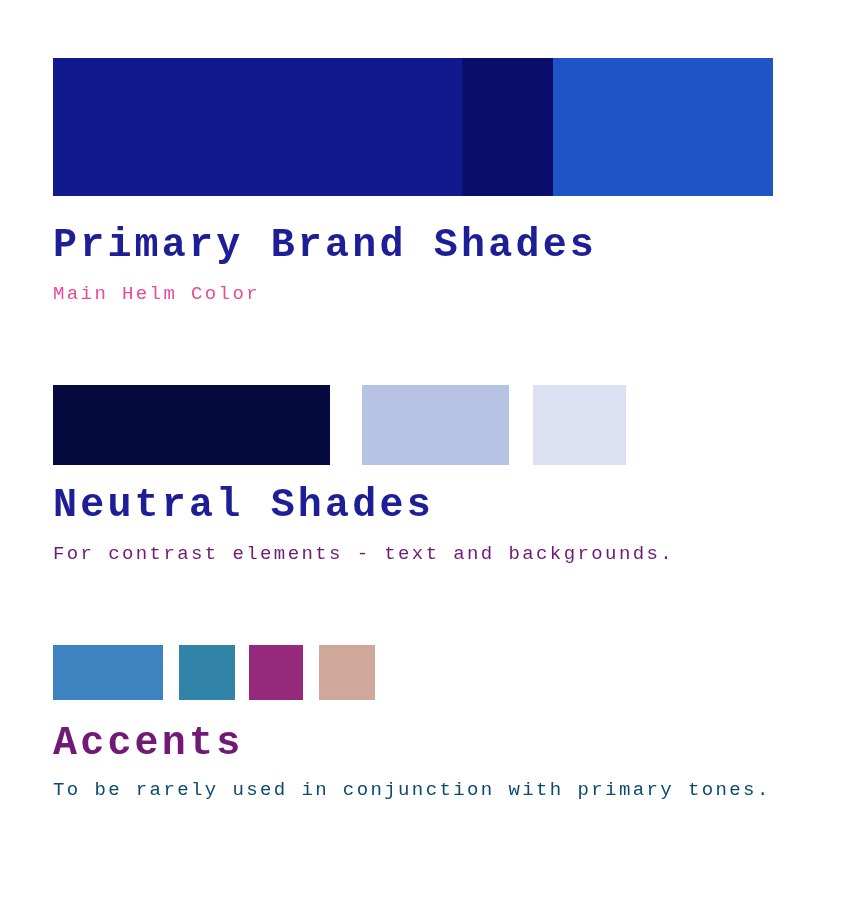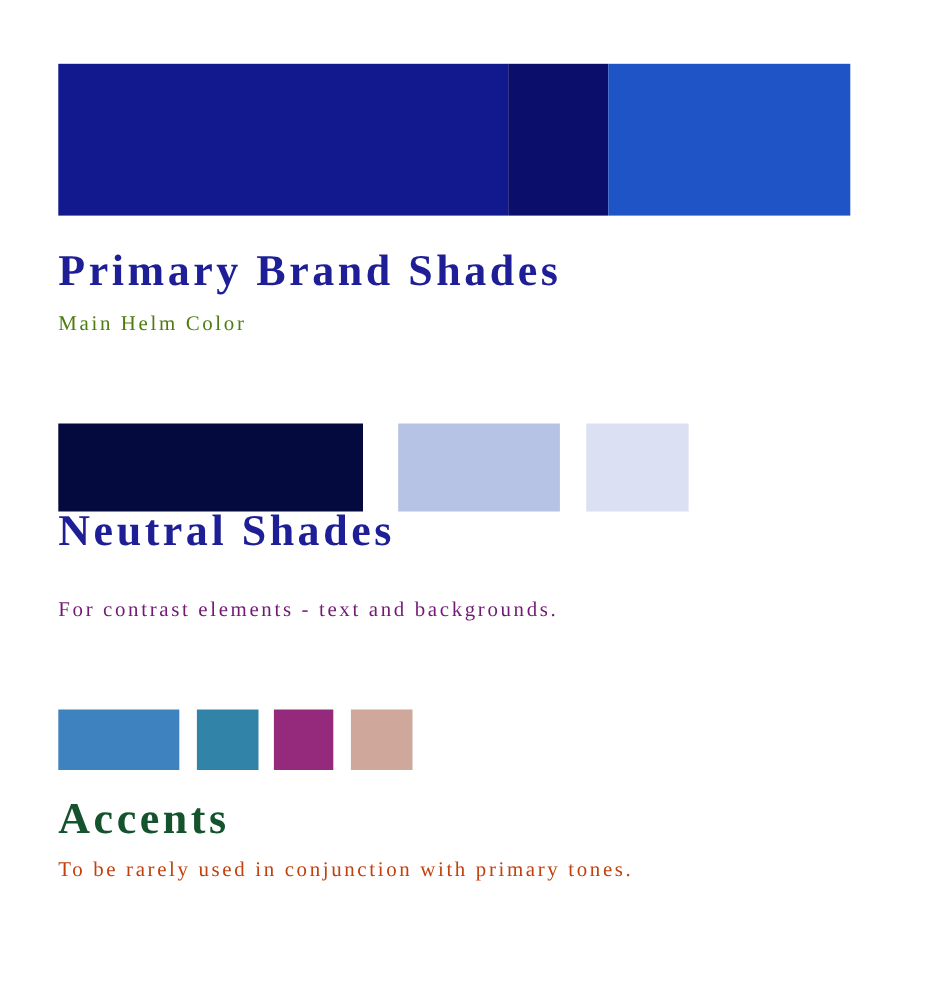--- a/index.html
+++ b/index.html
@@ -2,21 +2,21 @@
 <html><head>
 <meta charset="utf-8">
 <style>
   html, body { margin: 0; padding: 0; background: #ffffff; }
   .page {
     position: relative;
     width: 860px;
     height: 876px;
     background: #ffffff;
     overflow: hidden;
-    font-family: Liberation Serif, serif;
+    font-family: Liberation Mono, monospace;
   }
   
   .primary-bar {
     position: absolute;
     left: 53px; top: 58px;
     width: 720px; height: 138px;
     display: flex;
   }
   .primary-bar .seg-1 { width: 409px; height: 100%; }
   .primary-bar .seg-2 { width: 91px;  height: 100%; }
@@ -38,21 +38,21 @@
     left: 53px;
     margin: 0;
     font-size: 19px;
     font-weight: 400;
     letter-spacing: 2.4px;
     line-height: 29px;
     white-space: nowrap;
   }
   .h-primary { top: 224px; }
   .sub-primary { top: 280px; }
-  .h-neutral { top: 460px; }
+  .h-neutral { top: 484px; }
   .sub-neutral { top: 540px; }
   .h-accents { top: 722px; }
   .body-accents { top: 776px; }
 
   
   .neutral-row { position: absolute; left: 0; top: 385px; height: 80px; width: 100%; }
   .neutral-row .sw { position: absolute; top: 0; height: 80px; }
   .neutral-1 { left: 53px;  width: 277px; }
   .neutral-2 { left: 362px; width: 147px; }
   .neutral-3 { left: 533px; width: 93px; }
@@ -70,34 +70,34 @@
 
 <div class="page" style="background-color: rgb(255, 255, 255);">
 
   <div class="primary-bar">
     <div class="seg-1" style="background-color: rgb(18, 24, 142);"></div>
     <div class="seg-2" style="background-color: rgb(11, 14, 107);"></div>
     <div class="seg-3" style="background-color: rgb(30, 84, 197);"></div>
   </div>
 
   <h1 class="heading h-primary" style="color: rgb(30, 30, 150);">Primary Brand Shades</h1>
-  <p class="subtitle sub-primary" style="color: #4d7c0f;">Main Helm Color</p>
+  <p class="subtitle sub-primary" style="color: #ec4899;">Main Helm Color</p>
 
   <div class="neutral-row">
     <div class="sw neutral-1" style="background-color: rgb(5, 10, 62);"></div>
     <div class="sw neutral-2" style="background-color: rgb(182, 195, 228);"></div>
     <div class="sw neutral-3" style="background-color: rgb(219, 224, 242);"></div>
   </div>
 
   <h1 class="heading h-neutral" style="color: rgb(30, 30, 150);">Neutral Shades</h1>
   <p class="subtitle sub-neutral" style="color: #701a75;">For contrast elements - text and backgrounds.</p>
 
   <div class="accent-row">
     <div class="sw accent-1" style="background-color: rgb(62, 130, 192);"></div>
     <div class="sw accent-2" style="background-color: rgb(49, 132, 168);"></div>
     <div class="sw accent-3" style="background-color: rgb(149, 42, 124);"></div>
     <div class="sw accent-4" style="background-color: rgb(208, 167, 155);"></div>
   </div>
 
-  <h1 class="heading h-accents" style="color: #14532d;">Accents</h1>
-  <p class="body-text body-accents" style="color: #c2410c;"><span>To be rarely used in conjunction with primary tones.</span><br></p>
+  <h1 class="heading h-accents" style="color: #701a75;">Accents</h1>
+  <p class="body-text body-accents" style="color: #0c4a6e;"><span>To be rarely used in conjunction with primary tones.</span><br></p>
 
 </div>
 
 </body></html>

